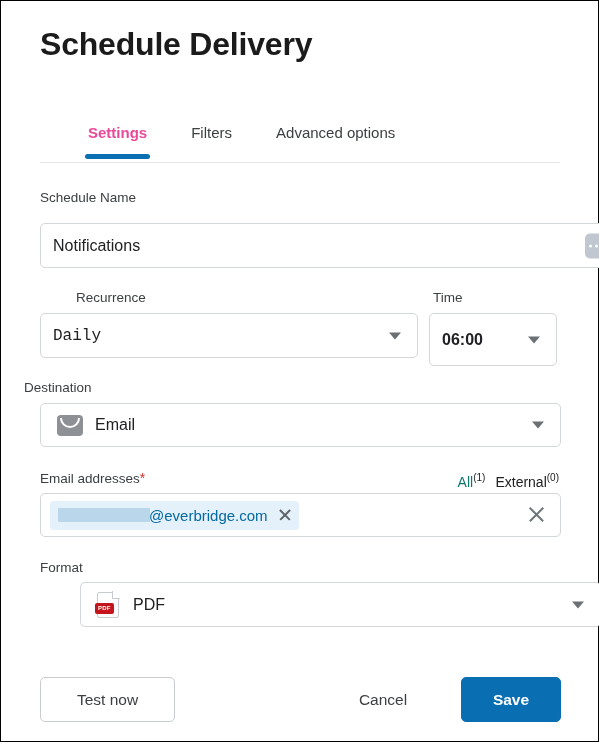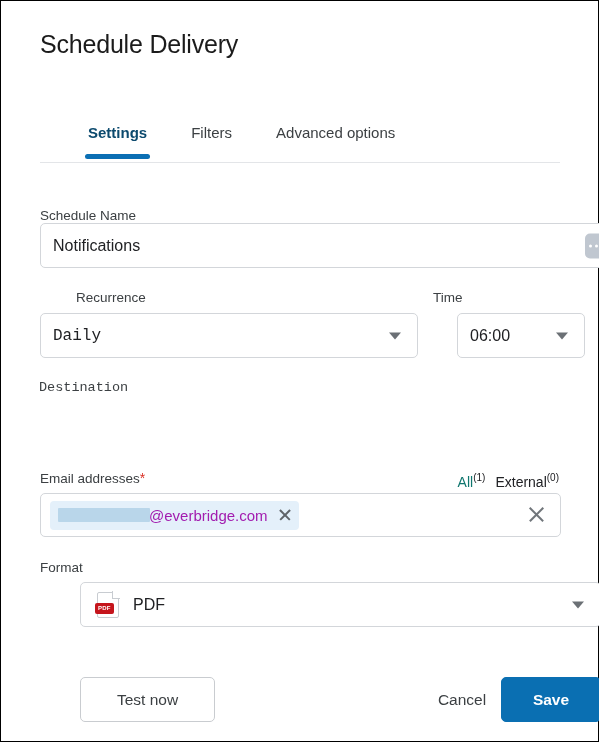--- a/index.html
+++ b/index.html
@@ -23,22 +23,22 @@
     background: #ffffff;
     border: 1px solid #000000;
     padding: 0;
   }
 
   
   .dialog-title {
     position: absolute;
     left: 39px;
     top: 27px;
-    font-size: 25px;
-    font-weight: normal;
+    font-size: 32px;
+    font-weight: bold;
     letter-spacing: -0.2px;
     color: #1b1b1b;
     line-height: 32px;
   }
 
   
   .tab-bar {
     position: absolute;
     left: 39px;
     top: 122px;
@@ -53,21 +53,21 @@
     font-size: 15px;
     color: #3c4043;
     padding: 0 0 14px 0;
     margin-right: 44px;
     cursor: pointer;
     line-height: 20px;
     white-space: nowrap;
   }
   .tab:first-child { margin-left: 20px; }
   .tab.active {
-    color: #0c4a6e;
+    color: #ec4899;
     font-weight: bold;
     margin-left: 48px;
   }
   .tab.active::after {
     content: "";
     position: absolute;
     left: -3px;
     right: -3px;
     bottom: -2px;
     height: 5px;
@@ -233,21 +233,21 @@
   .redact {
     display: inline-block;
     width: 92px;
     height: 14px;
     background: #b9d6ea;
     border-radius: 1px;
     margin-right: -1px;
   }
   .chip-text {
     font-size: 15px;
-    color: #a21caf;
+    color: #0369a1;
     white-space: nowrap;
   }
   .chip-x {
     margin-left: 10px;
     width: 14px;
     height: 14px;
     position: relative;
     cursor: pointer;
     flex: 0 0 auto;
   }
@@ -284,21 +284,20 @@
   .btn {
     position: absolute;
     display: flex;
     align-items: center;
     justify-content: center;
     font-size: 15.5px;
     border-radius: 5px;
     cursor: pointer;
     line-height: 20px;
     white-space: nowrap;
-    margin-left: 40px;
   }
   .btn-outline {
     background: #ffffff;
     border: 1px solid #c9ccd0;
     color: #3c4043;
   }
   .btn-text {
     background: transparent;
     border: none;
     color: #3c4043;
@@ -322,44 +321,49 @@
       <span>Settings</span>
     </div>
     <div class="tab">
       <span>Filters</span>
     </div>
     <div class="tab">
       <span>Advanced options</span>
     </div>
   </div>
 
-  <div class="field-label" style="left:39px; top:206px;">Schedule Name</div>
+  <div class="field-label" style="left:39px; top:188px;">Schedule Name</div>
   <div class="input-box" style="left:39px; top:222px; width:585px; height:45px;">
     <span class="input-value">Notifications</span>
     <span class="ellipsis-btn">
       <i></i>
         <i></i>
         <i></i>
         <span class="caret-bar"></span>
     </span>
   </div>
 
   <div class="field-label" style="left:39px; top:288px;margin-left:36px;">Recurrence</div>
   <div class="input-box" style="left:39px; top:312px; width:378px; height:45px;font-family:Liberation Mono, monospace;">
     <span class="input-value">Daily</span>
     <span class="caret"></span>
   </div>
 
   <div class="field-label" style="left:432px; top:288px;">Time</div>
-  <div class="input-box" style="left:456px; top:312px; width:128px; height:45px;">
+  <div class="input-box" style="left:428px; top:312px; width:128px; height:53px;font-weight:bold;">
     <span class="input-value">06:00</span>
     <span class="caret"></span>
   </div>
 
-  <div class="field-label" style="left:38px; top:378px;font-family:Liberation Mono, monospace;">Destination</div>
+  <div class="field-label" style="left:23px; top:378px;">Destination</div>
+  <div class="input-box" style="left:39px; top:402px; width:521px; height:44px; padding-left:16px;">
+    <span class="env-icon"></span>
+    <span class="input-value">Email</span>
+    <span class="caret"></span>
+  </div>
 
   <div class="field-label" style="left:39px; top:468px;">
     <span>Email addresses</span><span class="req-star">*</span>
   </div>
   <div class="addr-toggles" style="right:39px; top:468px;">
     <span class="tog active"><span>All</span></span><sup>(1)</sup><span class="sep"></span><span class="tog"><span>External</span></span><sup>(0)</sup>
   </div>
   <div class="input-box" style="left:39px; top:492px; width:521px; height:44px; padding-left:9px;">
     <span class="chip">
       <span class="redact"></span>
@@ -374,16 +378,16 @@
     <span class="pdf-icon">
       <span class="pdf-page"></span>
       <span class="pdf-fold"></span>
       <span class="pdf-badge">PDF</span>
     </span>
     <span class="input-value">PDF</span>
     <span class="caret"></span>
   </div>
 
   <div class="btn btn-outline" style="left:39px; top:676px; width:135px; height:45px;">Test now</div>
-  <div class="btn btn-text" style="left:376px; top:676px; width:90px; height:45px;">Cancel</div>
+  <div class="btn btn-text" style="left:337px; top:676px; width:90px; height:45px;">Cancel</div>
   <div class="btn btn-primary" style="left:460px; top:676px; width:100px; height:45px;">Save</div>
 
 </div>
 
 </body></html>

